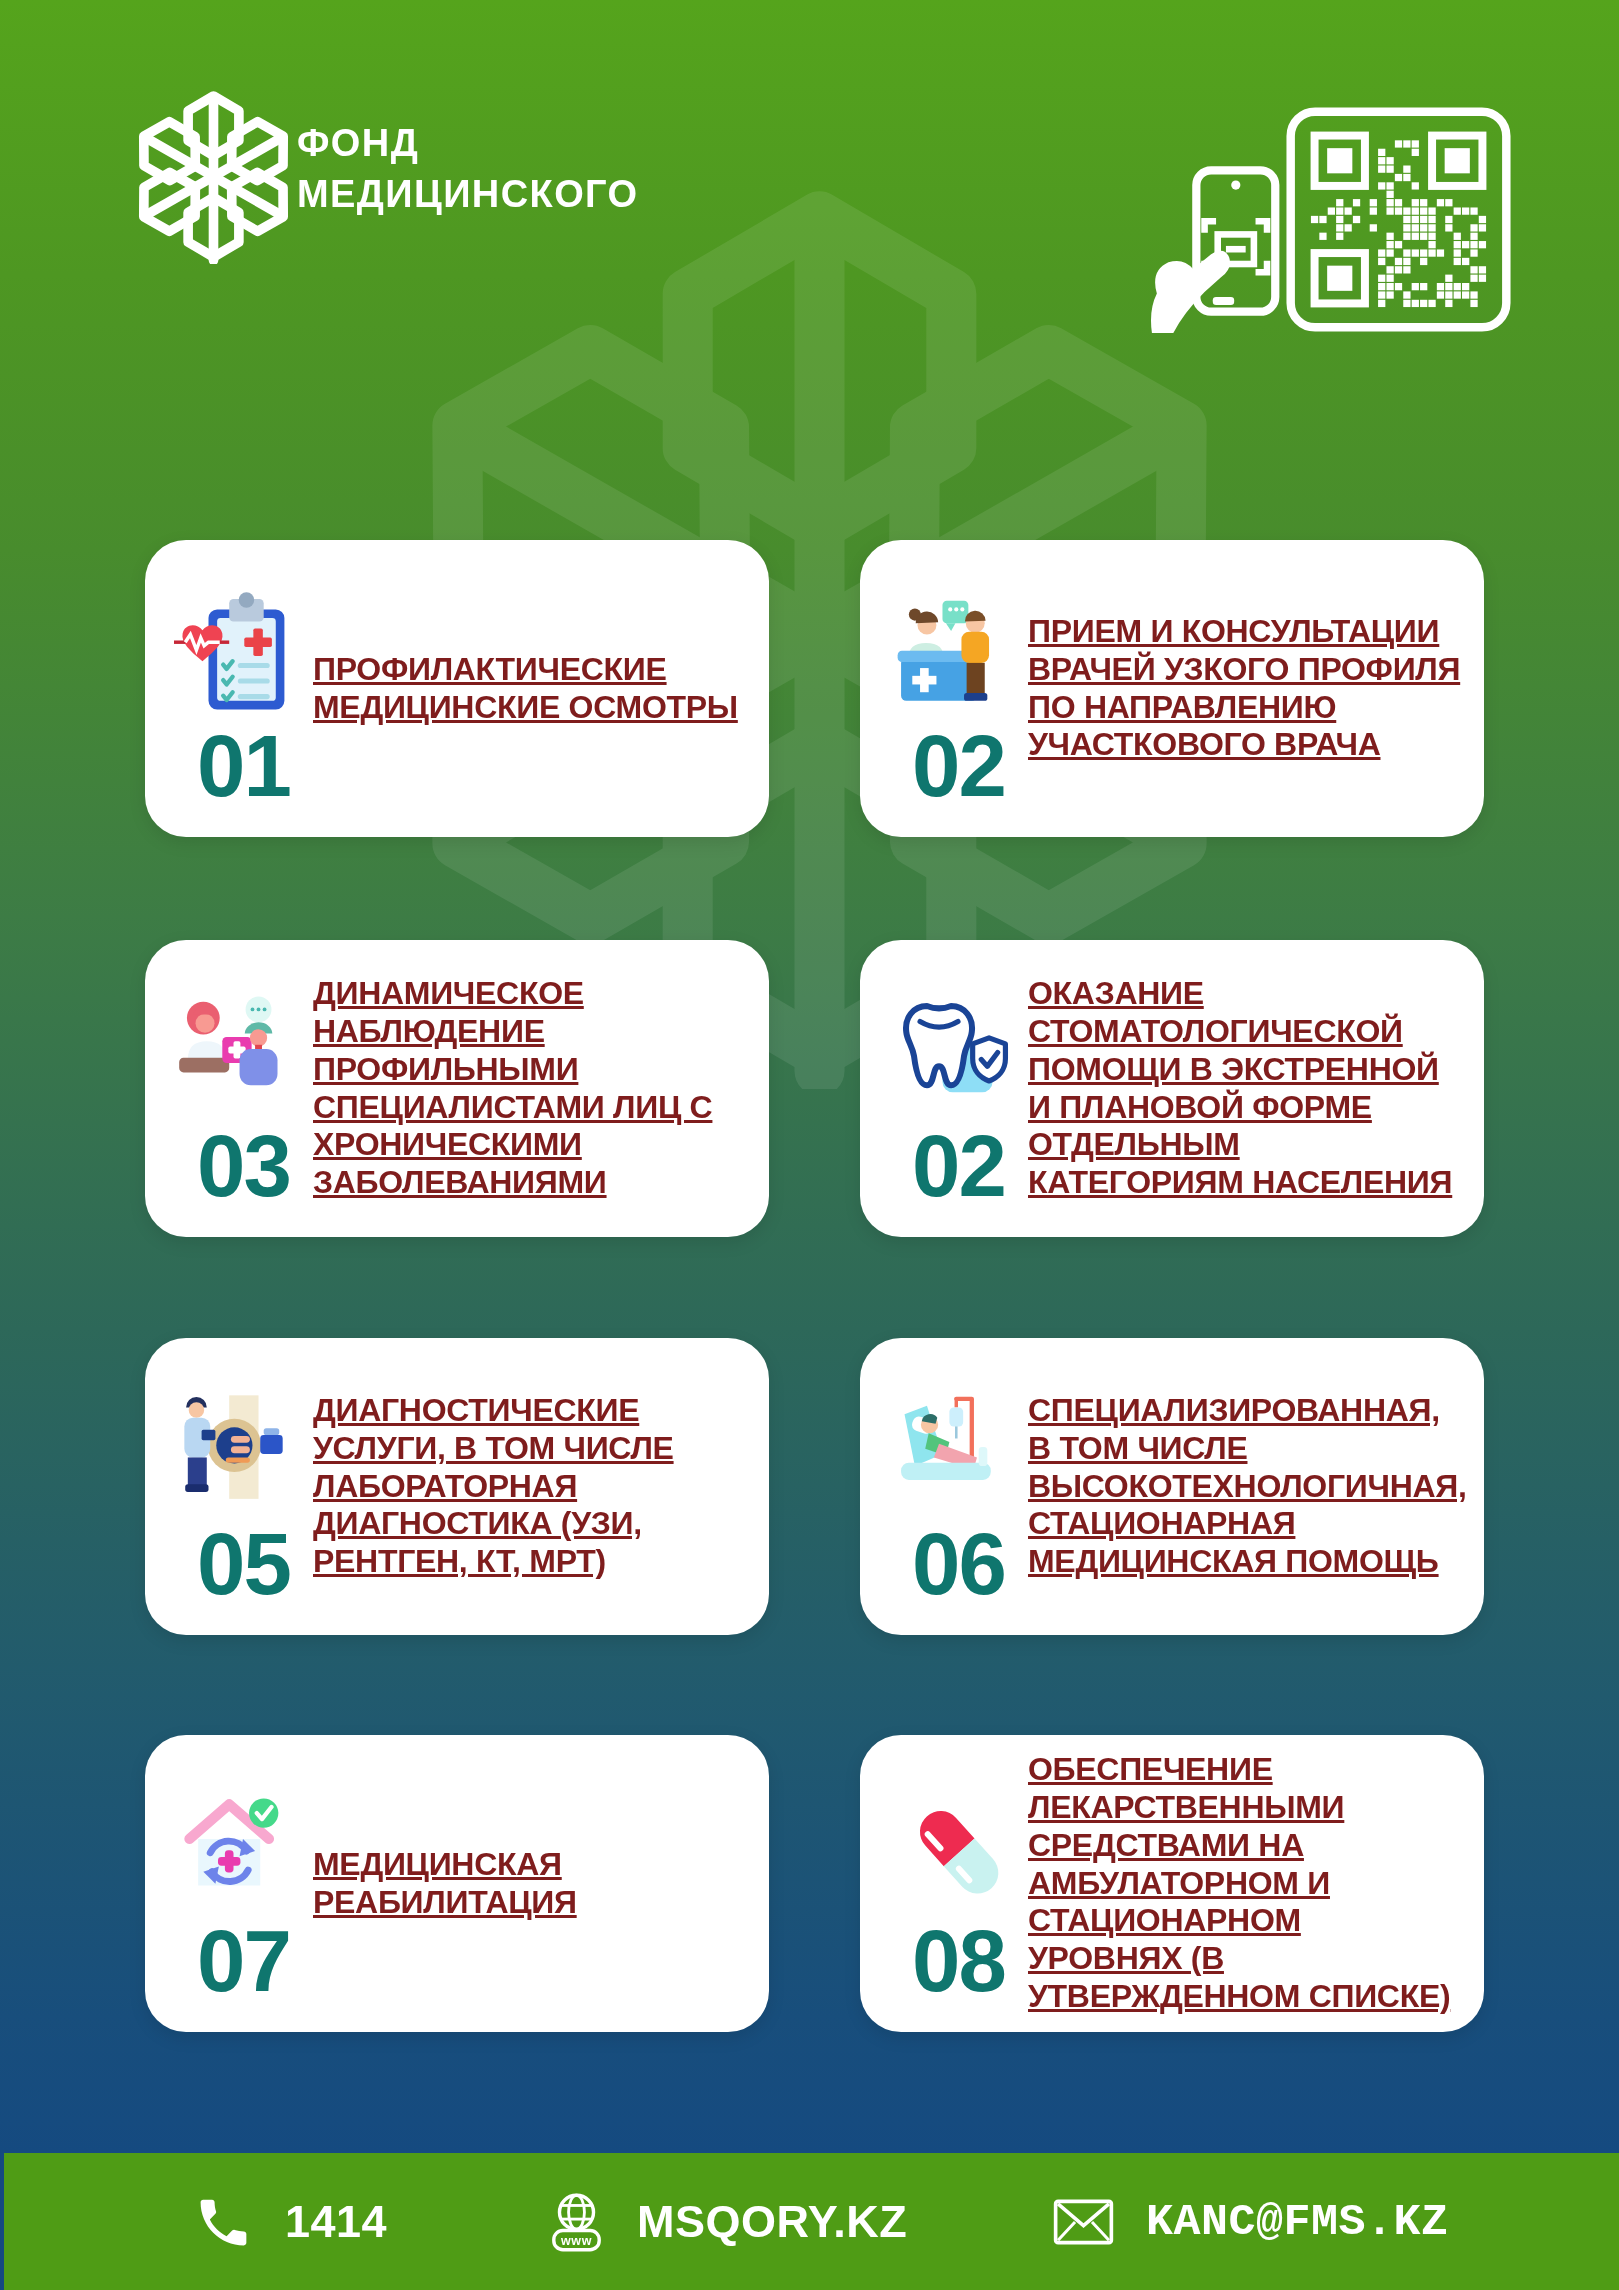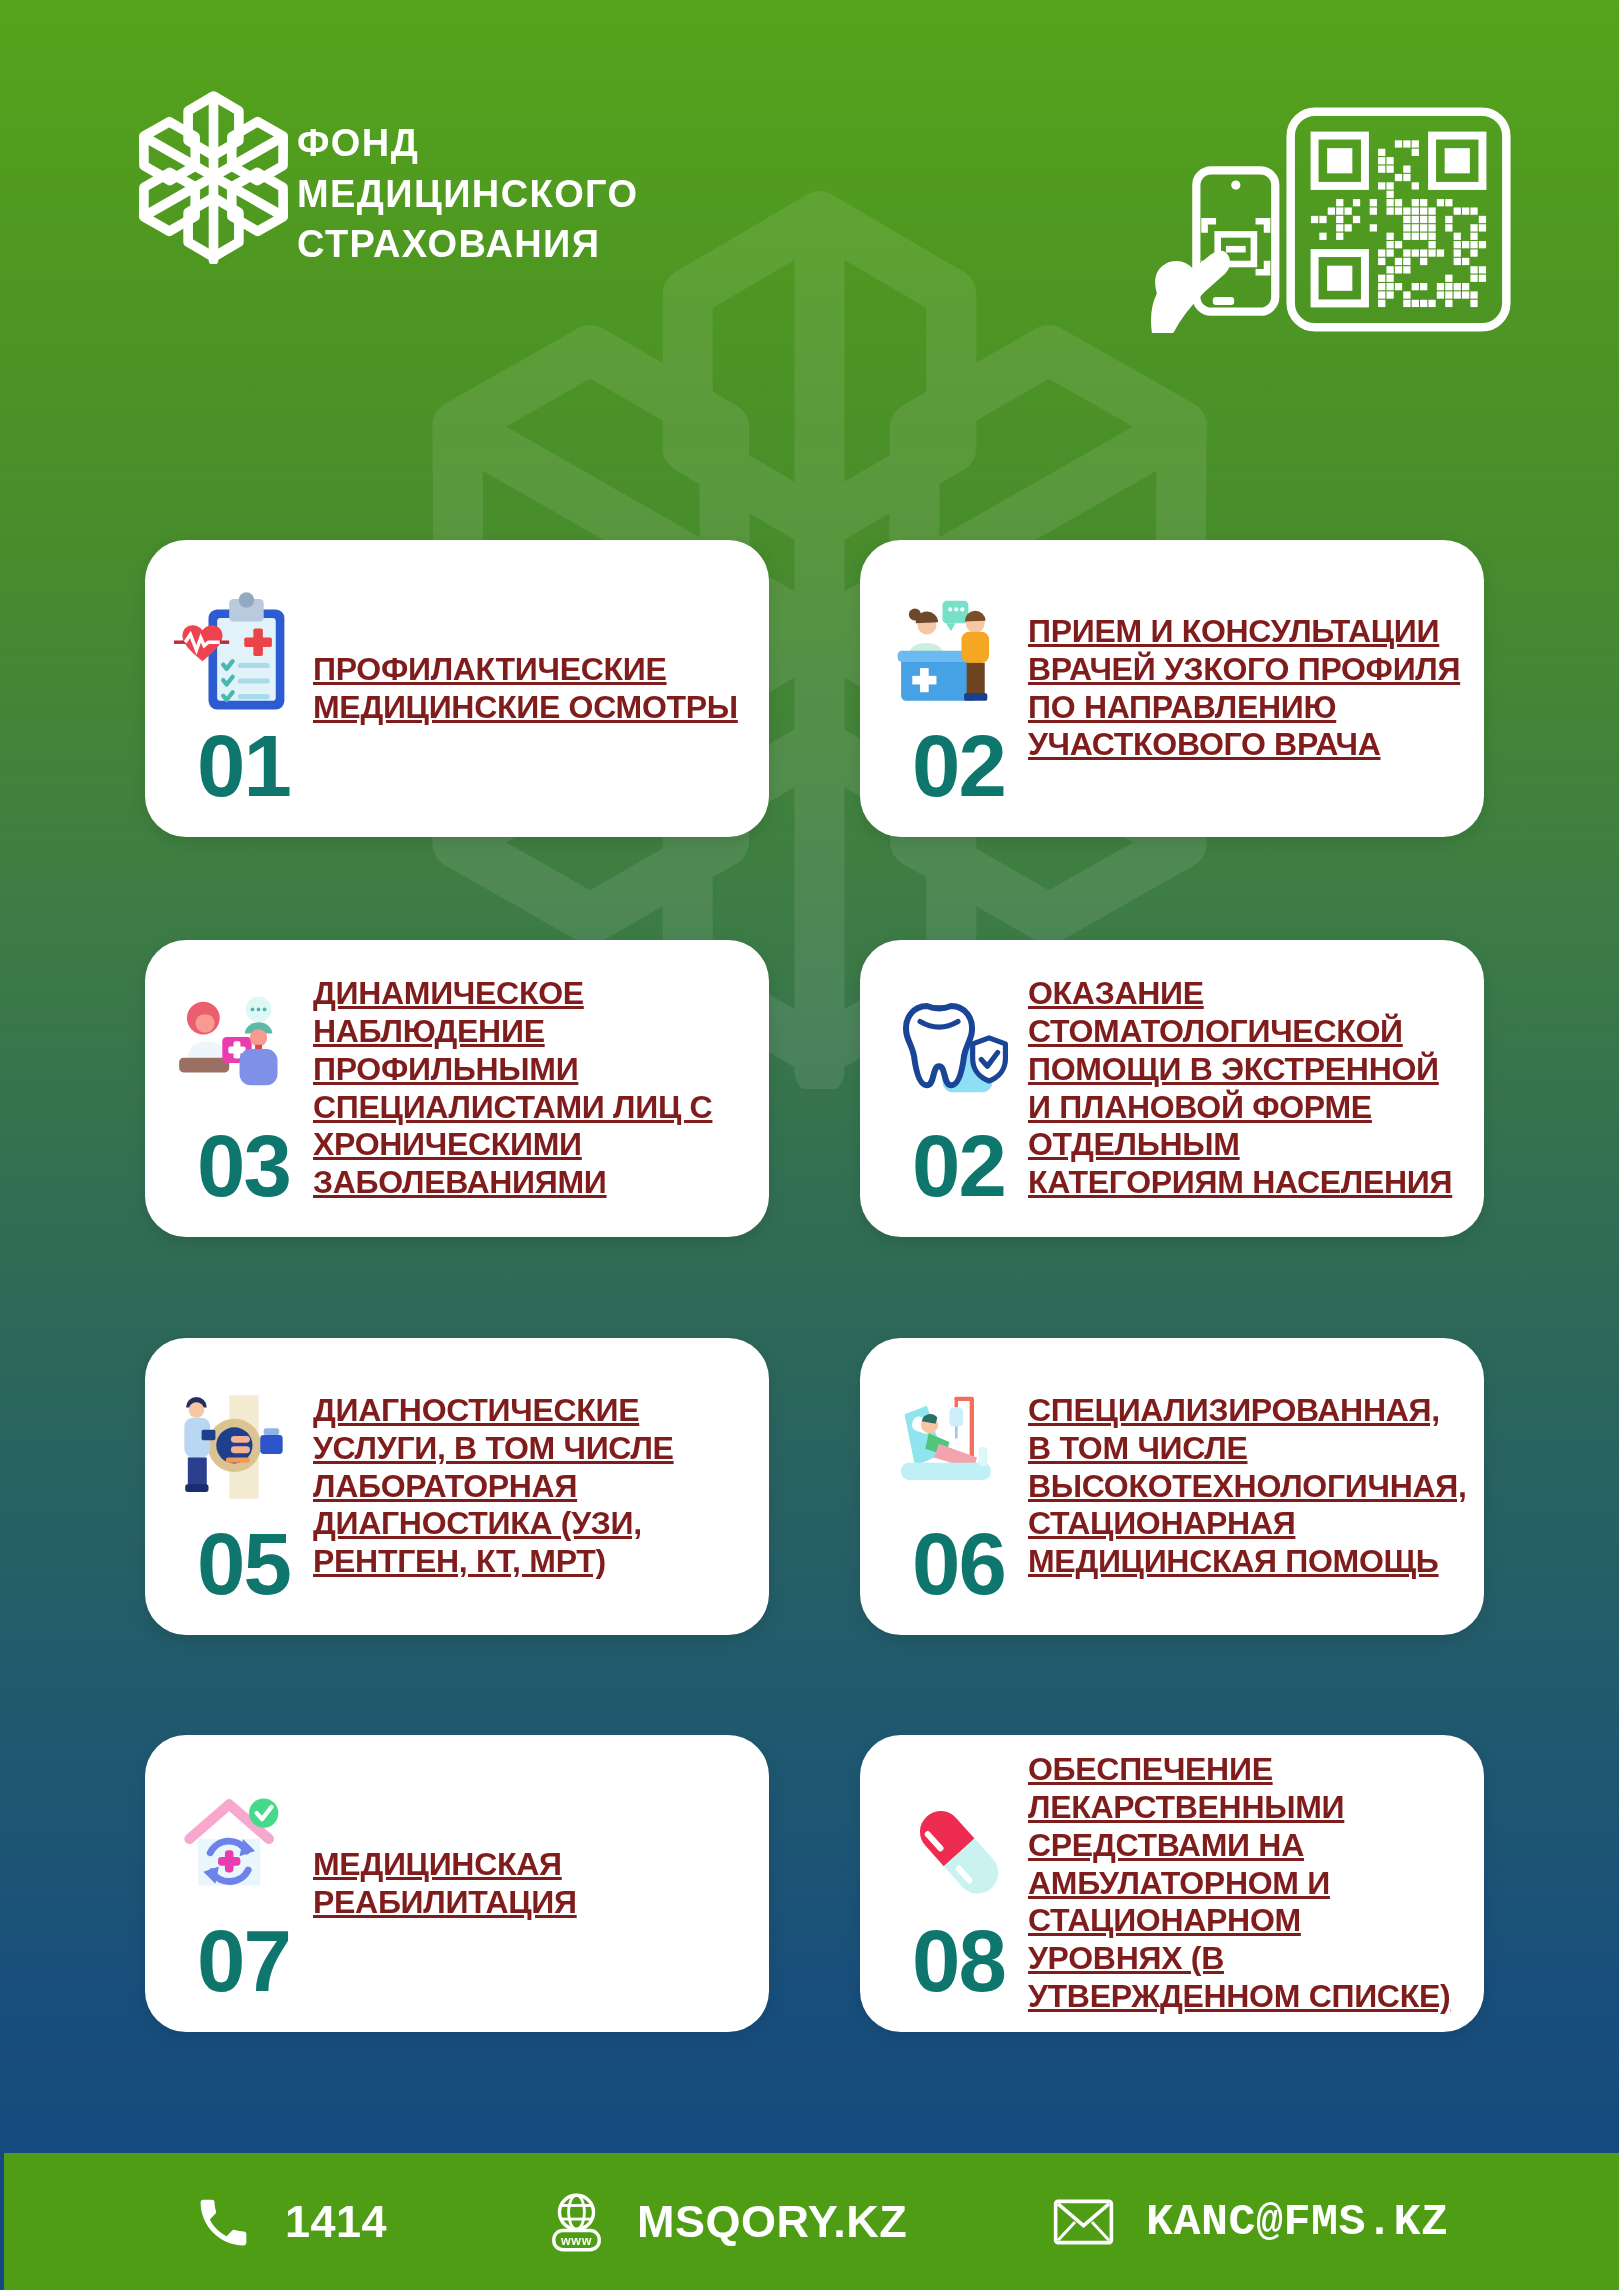--- a/index.html
+++ b/index.html
@@ -91,21 +91,20 @@
   <svg class="watermark" viewBox="0 0 200 200">
     <use href="#fms-logo"></use>
   </svg>
 
   <svg class="logo-mark" viewBox="0 0 200 200">
     <use href="#fms-logo"></use>
   </svg>
   <div class="brand">
     <div>ФОНД</div>
     <div>МЕДИЦИНСКОГО</div>
-    <div>СТРАХОВАНИЯ</div>
   </div>
 
   <svg class="scan-hand" viewBox="0 0 90 110">
     <rect x="30" y="5" width="48" height="86" rx="9" fill="none" stroke="#fff" stroke-width="5"></rect>
     <circle cx="54" cy="14" r="2.8" fill="#fff"></circle>
     <g stroke="#fff" stroke-width="4" fill="none">
       <path d="M42,36 h-7 v7"></path>
       <path d="M66,36 h7 v7"></path>
       <path d="M35,60 v7 h7"></path>
       <path d="M73,60 v7 h-7"></path>

